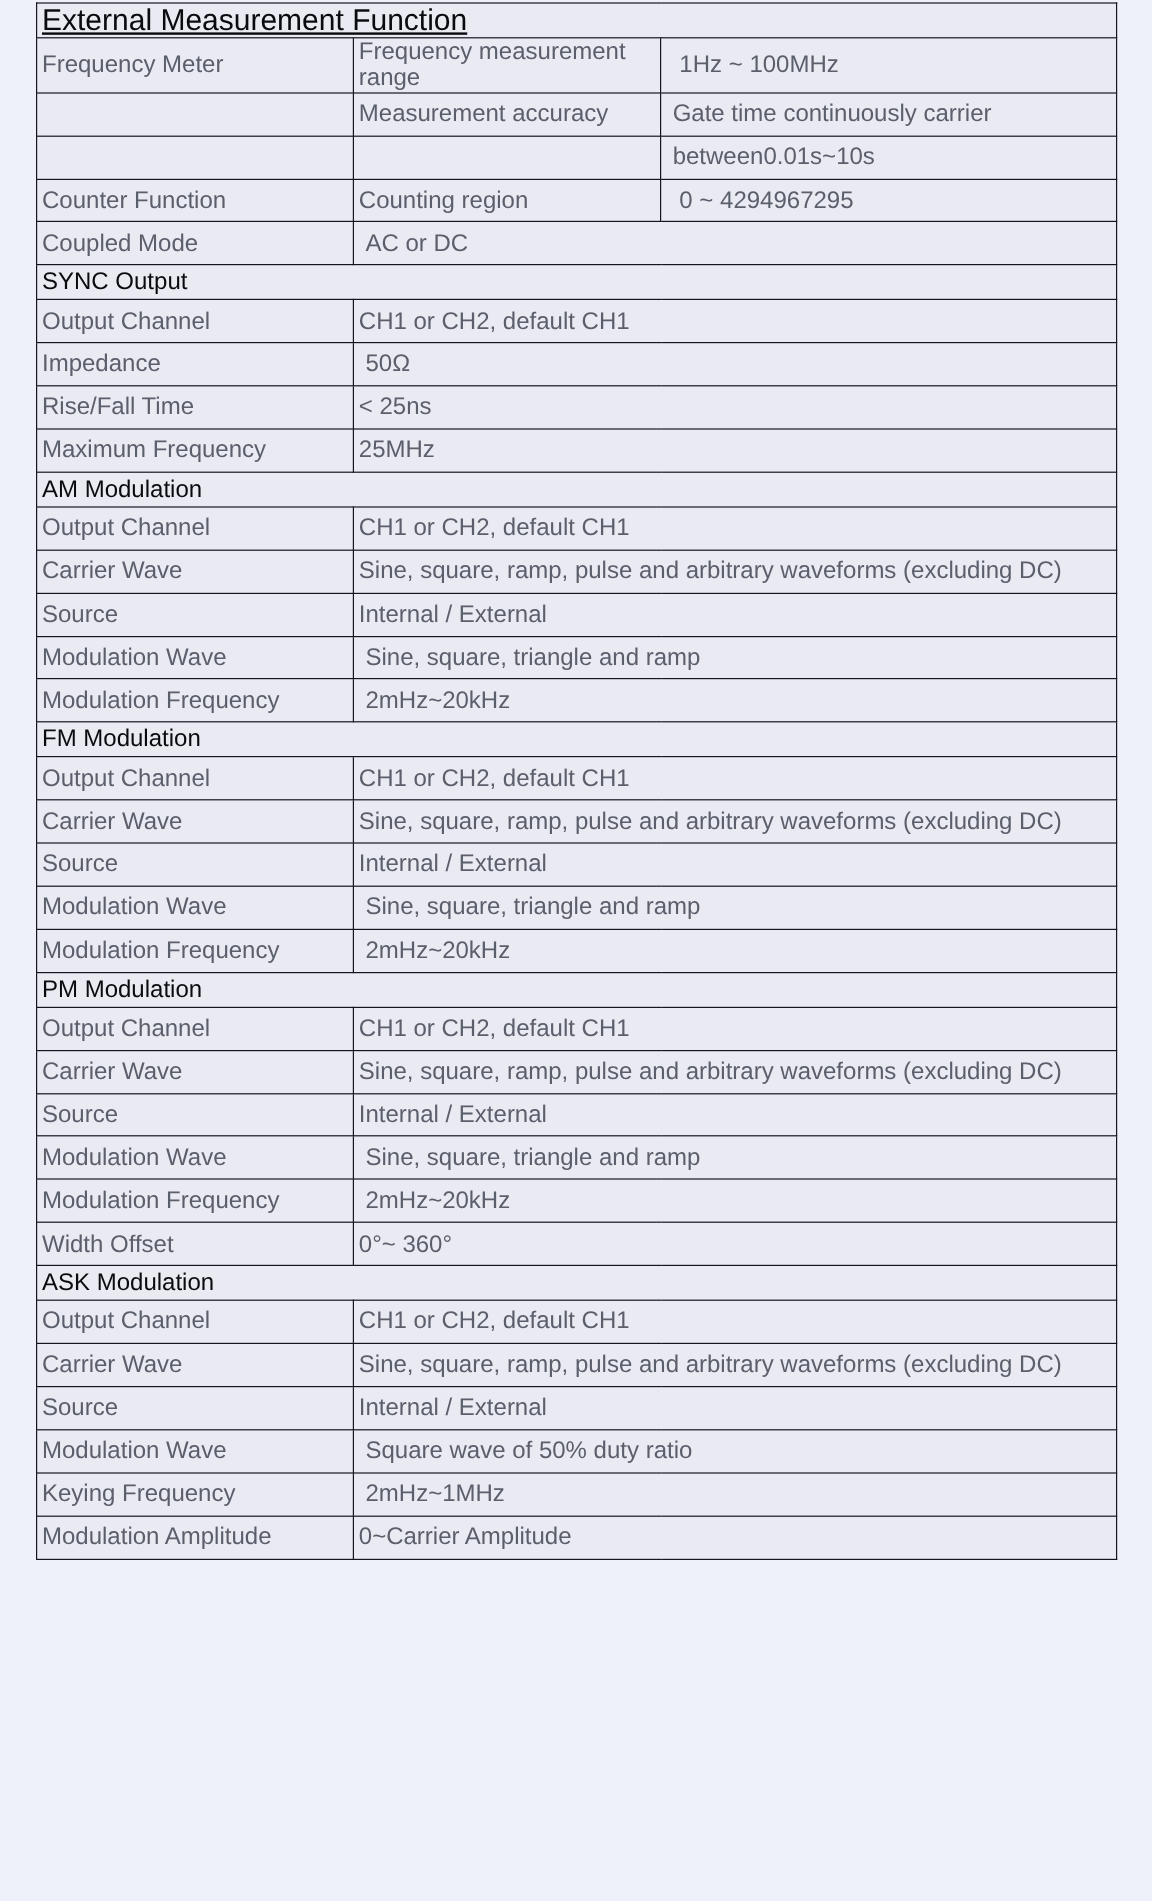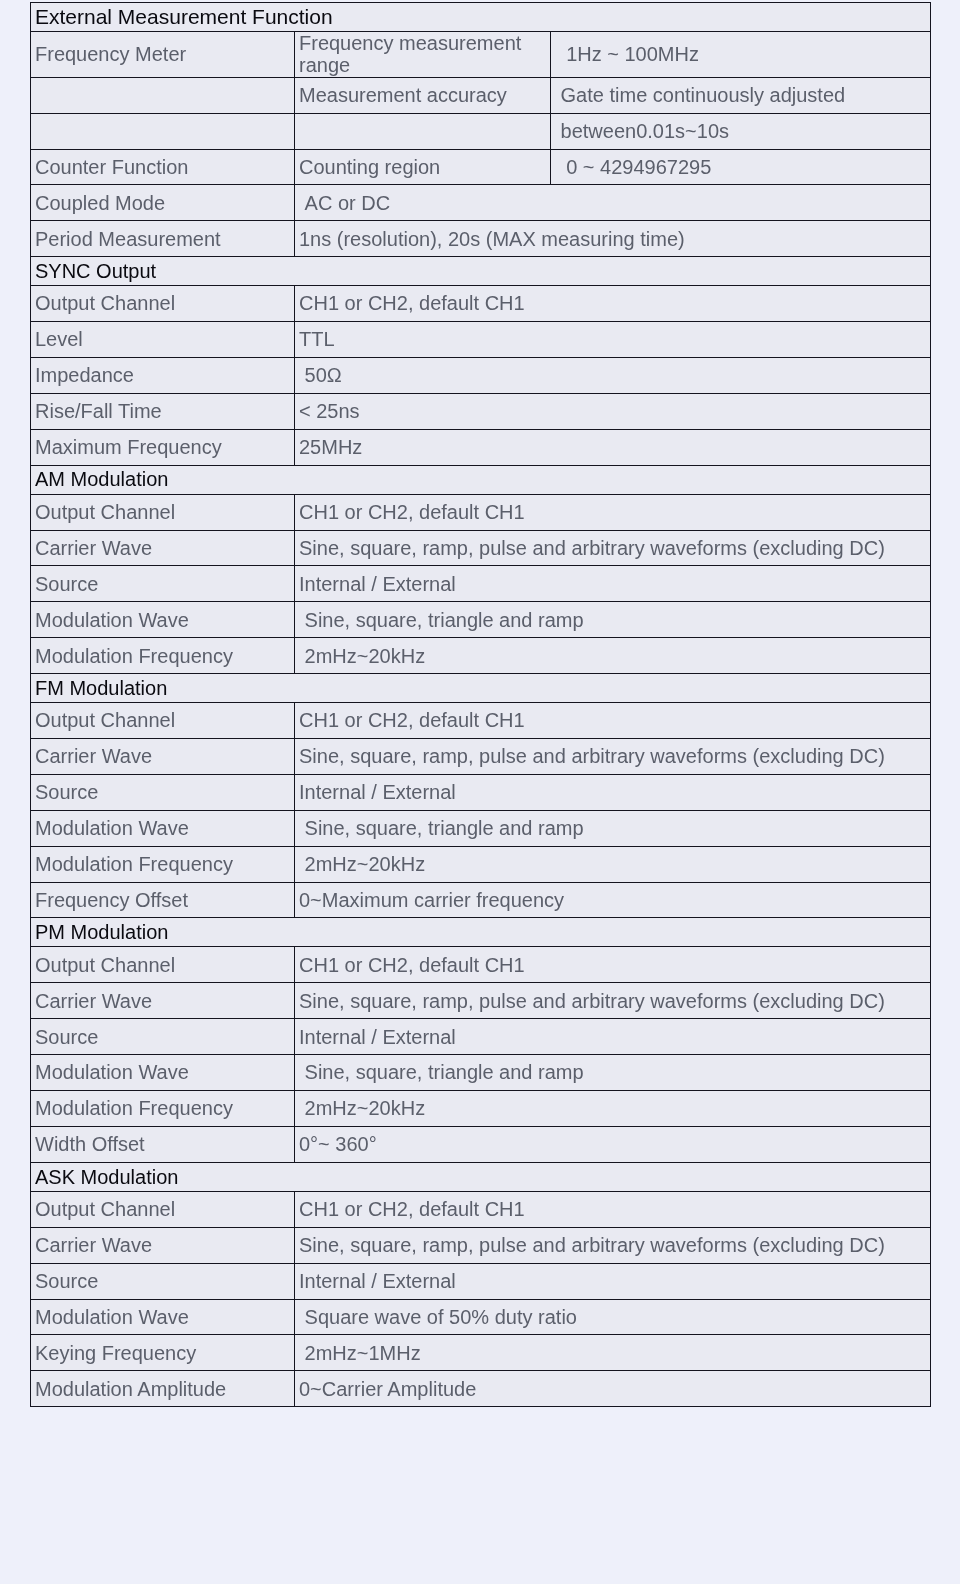--- a/index.html
+++ b/index.html
@@ -35,21 +35,22 @@
     height: 35.9px;
     vertical-align: middle;
     white-space: pre-wrap;
     overflow: hidden;
   }
   table.spec-table tr.head td {
     color: var(--heading);
     height: 29px;
   }
   table.spec-table tr.title td {
-    font-size: 21px;
+    font-size: 25px;
+    text-decoration: underline;
   }
 </style>
 </head>
 <body>
 
 <div class="page">
   <table class="spec-table">
     <colgroup>
       <col class="c1">
         <col class="c2">
@@ -60,50 +61,42 @@
           <td colspan="3">External Measurement Function</td>
         </tr>
         <tr>
           <td>Frequency Meter</td>
           <td>Frequency measurement range</td>
           <td>  1Hz ~ 100MHz</td>
         </tr>
         <tr>
           <td></td>
           <td>Measurement accuracy</td>
-          <td> Gate time continuously adjusted</td>
+          <td> Gate time continuously carrier</td>
         </tr>
         <tr>
           <td></td>
           <td></td>
           <td> between0.01s~10s</td>
         </tr>
         <tr>
           <td>Counter Function</td>
           <td>Counting region</td>
           <td>  0 ~ 4294967295</td>
         </tr>
         <tr>
           <td>Coupled Mode</td>
           <td colspan="2"> AC or DC</td>
         </tr>
-        <tr>
-          <td>Period Measurement</td>
-          <td colspan="2">1ns (resolution), 20s (MAX measuring time)</td>
-        </tr>
         <tr class="head">
           <td colspan="3">SYNC Output</td>
         </tr>
         <tr>
           <td>Output Channel</td>
           <td colspan="2">CH1 or CH2, default CH1</td>
-        </tr>
-        <tr>
-          <td>Level</td>
-          <td colspan="2">TTL</td>
         </tr>
         <tr>
           <td>Impedance</td>
           <td colspan="2"> 50Ω</td>
         </tr>
         <tr>
           <td>Rise/Fall Time</td>
           <td colspan="2">&lt; 25ns</td>
         </tr>
         <tr>
@@ -148,24 +141,20 @@
           <td>Source</td>
           <td colspan="2">Internal / External</td>
         </tr>
         <tr>
           <td>Modulation Wave</td>
           <td colspan="2"> Sine, square, triangle and ramp</td>
         </tr>
         <tr>
           <td>Modulation Frequency</td>
           <td colspan="2"> 2mHz~20kHz</td>
-        </tr>
-        <tr>
-          <td>Frequency Offset</td>
-          <td colspan="2">0~Maximum carrier frequency</td>
         </tr>
         <tr class="head">
           <td colspan="3">PM Modulation</td>
         </tr>
         <tr>
           <td>Output Channel</td>
           <td colspan="2">CH1 or CH2, default CH1</td>
         </tr>
         <tr>
           <td>Carrier Wave</td>

